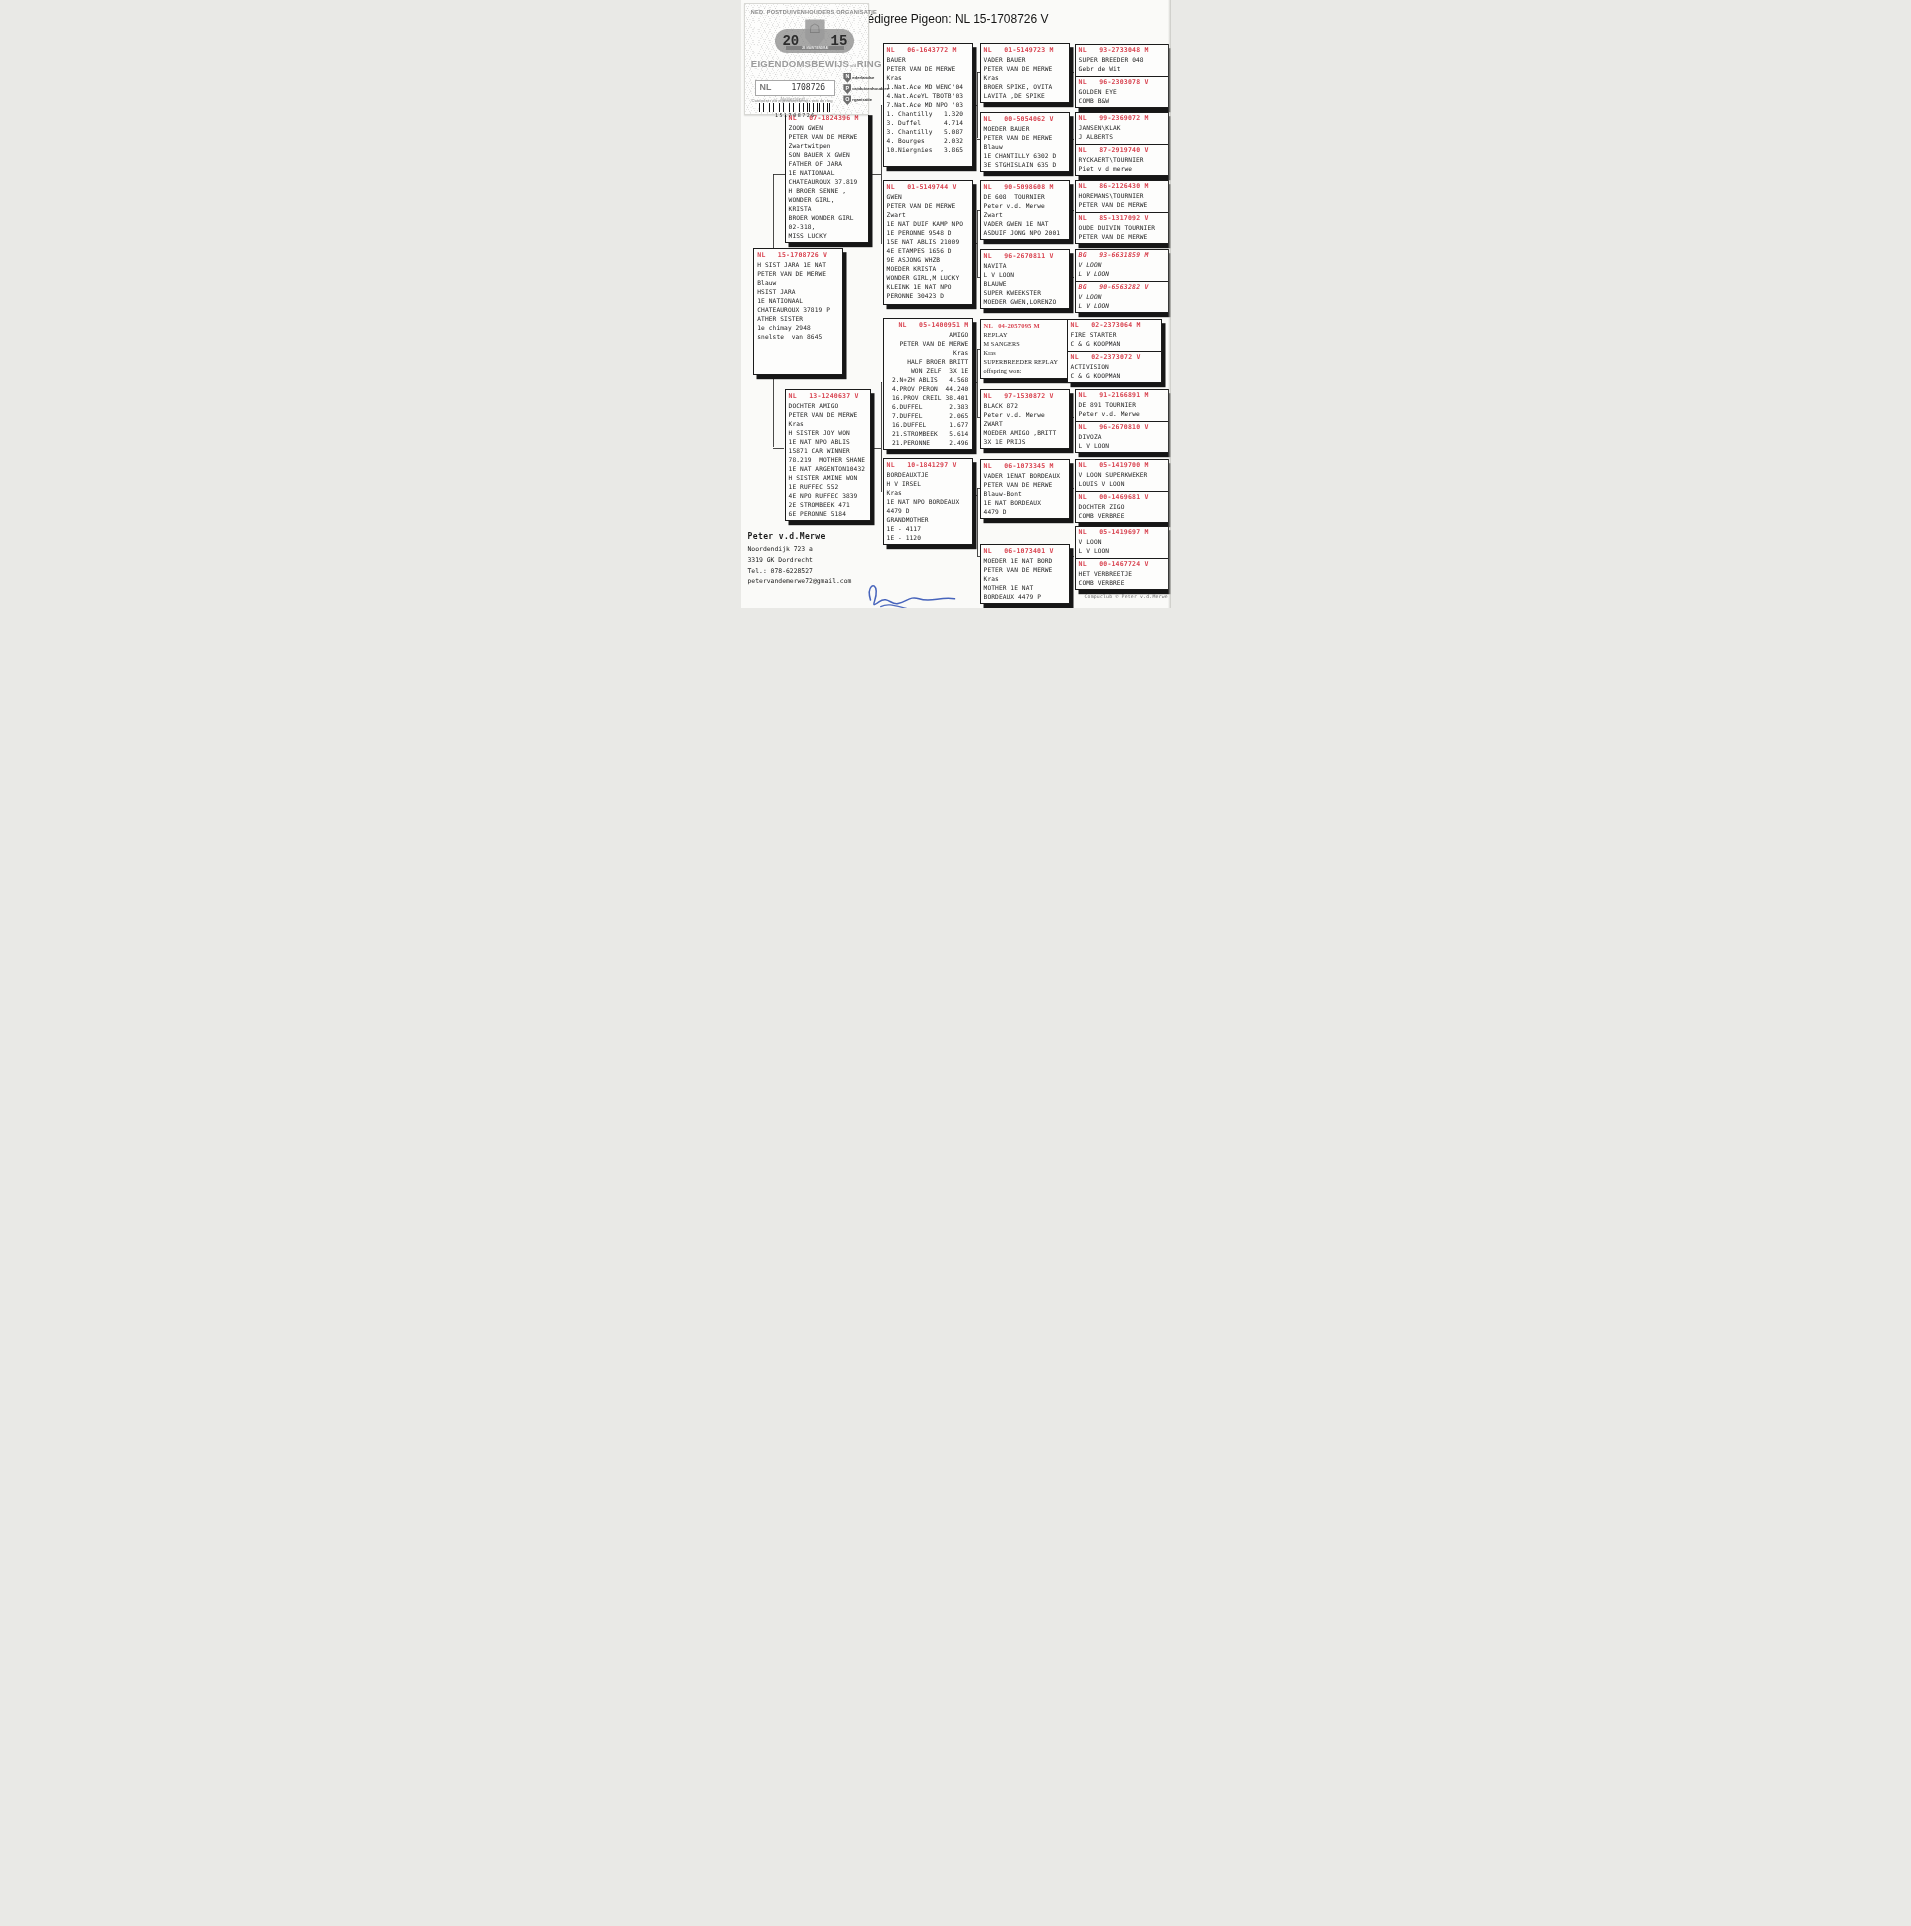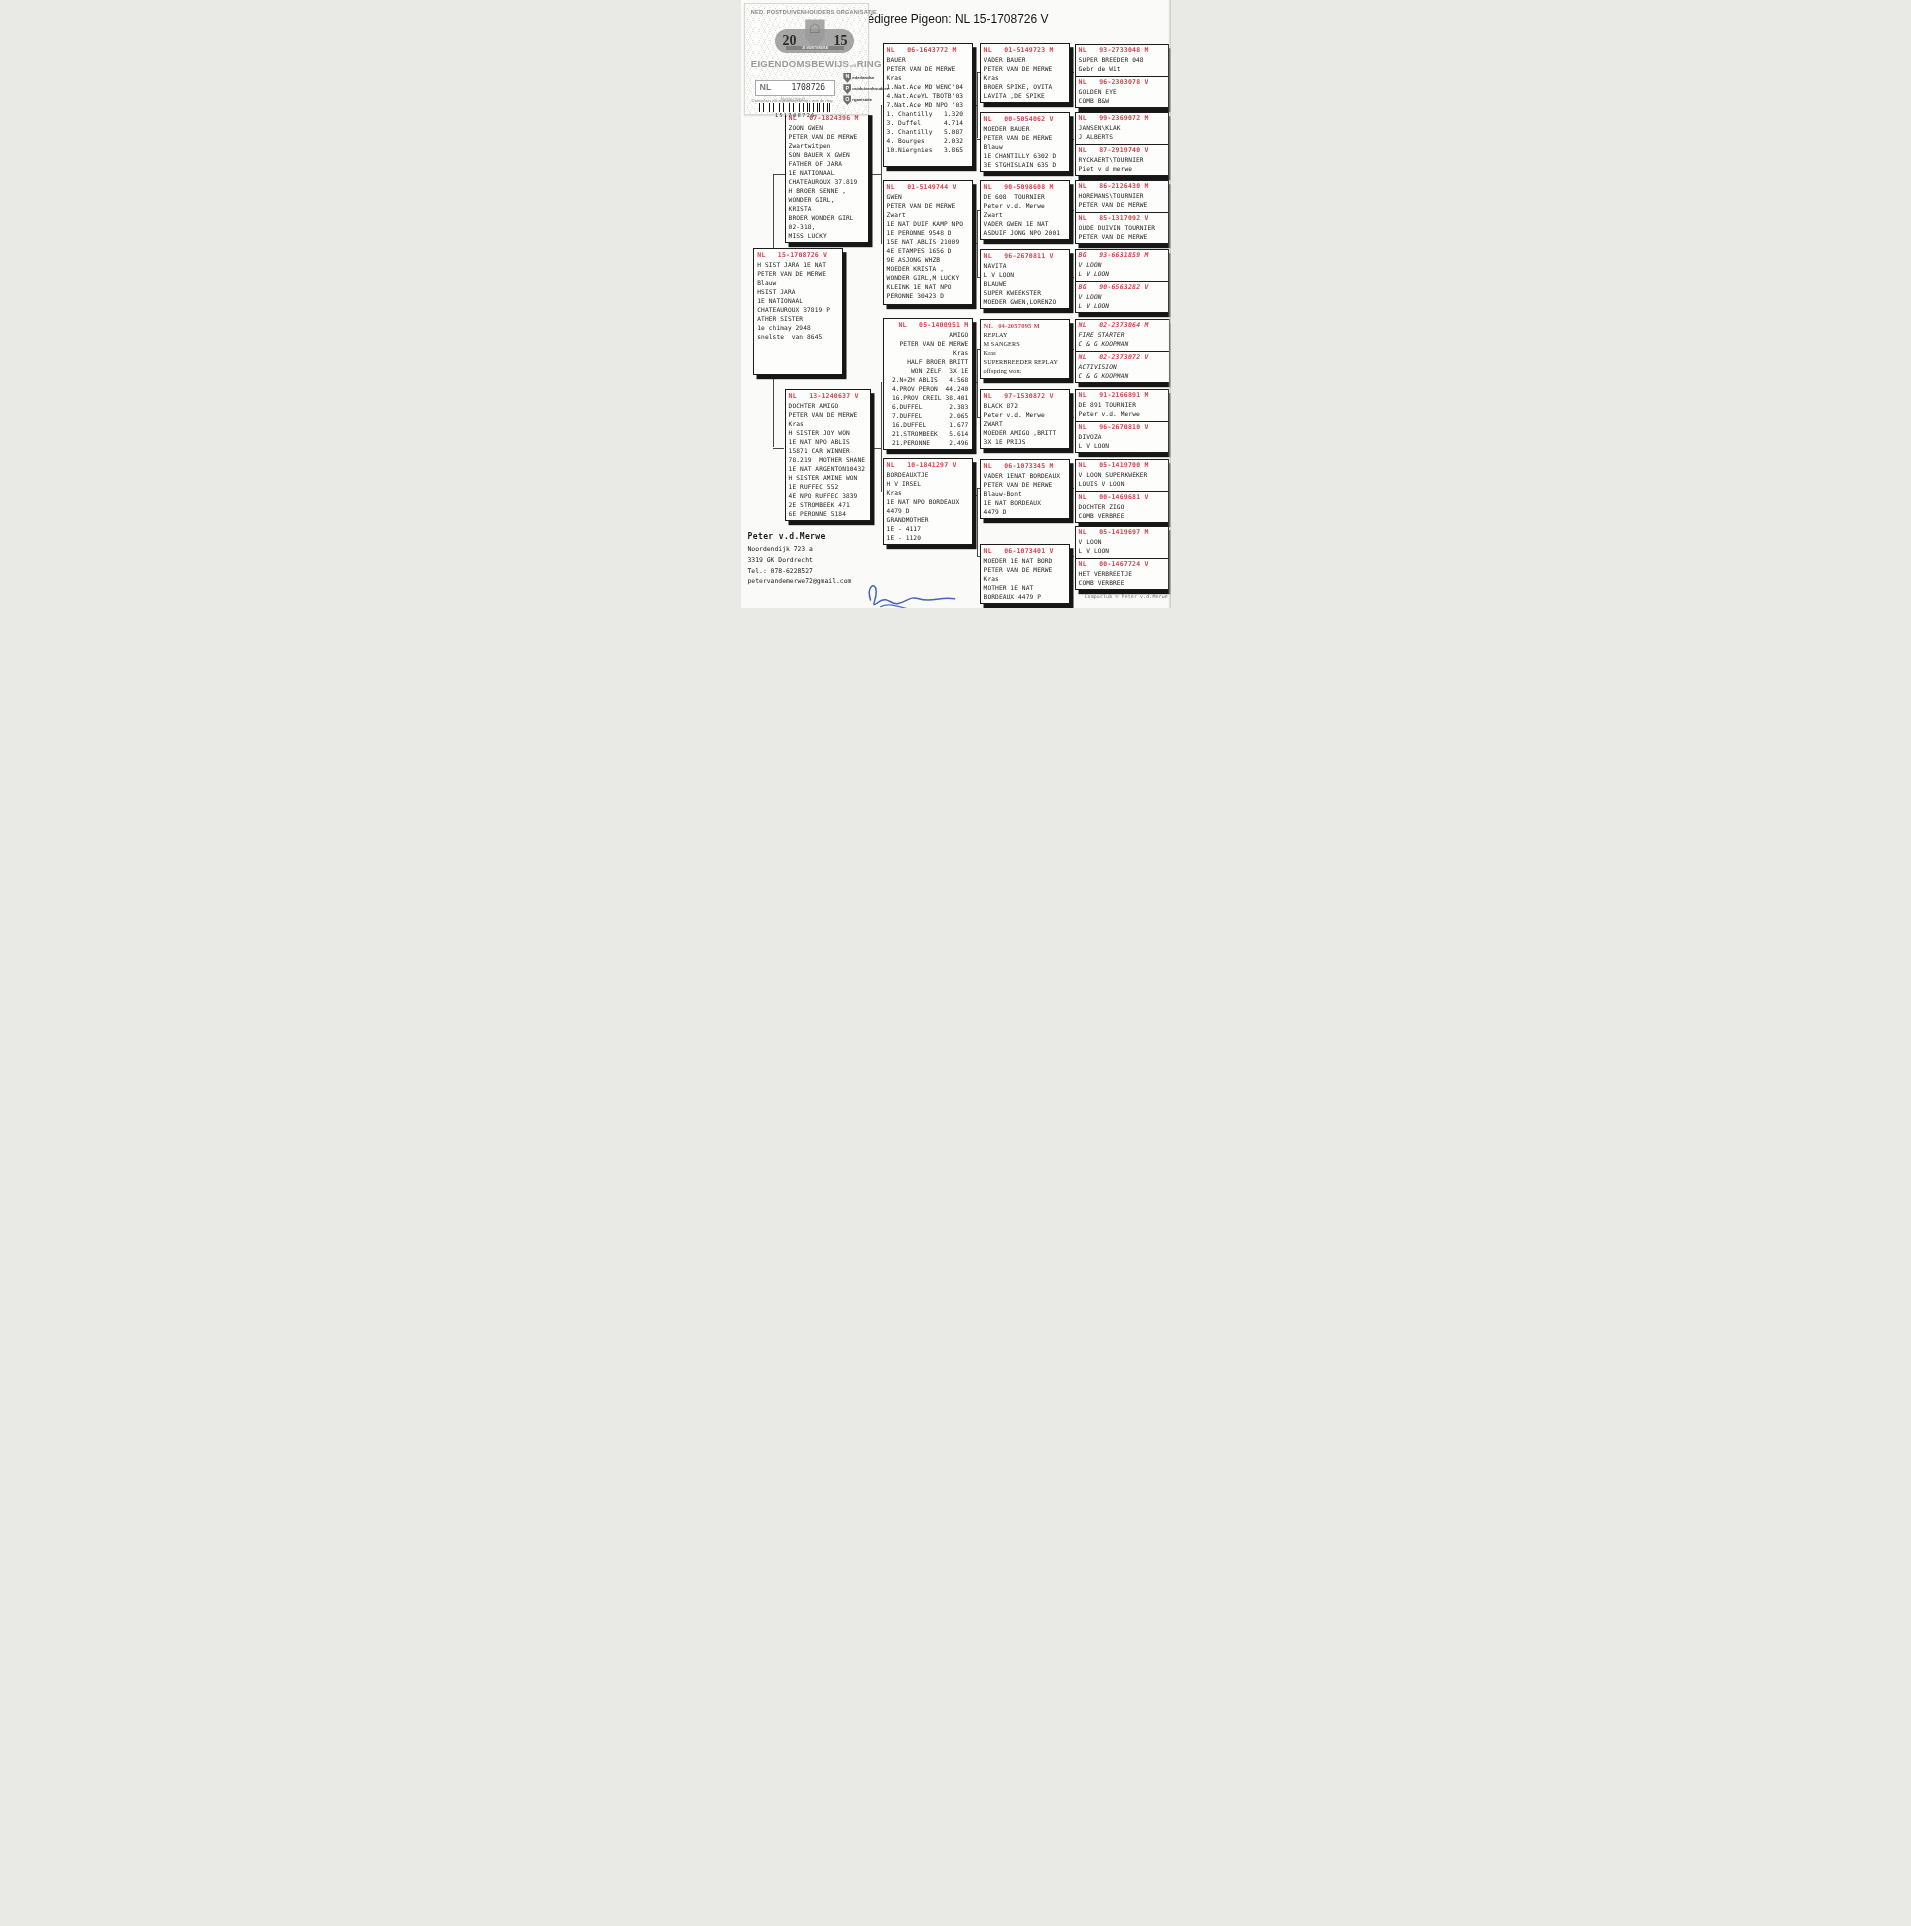--- a/index.html
+++ b/index.html
@@ -14,21 +14,21 @@
            repeating-linear-gradient(63deg, rgba(110,110,110,.16) 0 0.4px, transparent 0.4px 5px),
            repeating-linear-gradient(-63deg, rgba(110,110,110,.16) 0 0.4px, transparent 0.4px 5px),
            repeating-linear-gradient(15deg, rgba(110,110,110,.08) 0 0.4px, transparent 0.4px 7.7px),
            #fdfdfc;
          border:0.4px solid #d8d8d4;box-shadow:0.4px 0.8px 1.2px rgba(0,0,0,.12);
          font-family:"Liberation Sans",sans-serif;}
   .stamp-org{position:absolute;left:5.4px;top:4.6px;width:116px;font-size:5.6px;font-weight:bold;
              color:#8b8b8b;letter-spacing:0.2px;white-space:nowrap;}
   .year-pill{position:absolute;left:30px;top:25.4px;width:79px;height:24px;border-radius:12.3px;
              background:rgba(138,138,138,.75);}
-  .year{position:absolute;top:3.5px;font-size:14px;font-weight:bold;color:#2c2c2c;font-family:Liberation Serif, serif;}
+  .year{position:absolute;top:3.5px;font-size:14px;font-weight:bold;color:#2c2c2c;font-family:Liberation Mono, monospace;}
   .year.left{left:7px;} .year.right{right:7px;}
   .crest{position:absolute;left:28px;top:-10px;width:23px;height:30px;background:#9a9a9a;
          clip-path:polygon(8% 0,92% 0,92% 62%,50% 100%,8% 62%);opacity:.85;}
   .crest-inner{position:absolute;left:50%;top:30%;transform:translate(-50%,-50%);font-size:13px;color:#6f6f6f;}
   .motto{position:absolute;left:10.8px;top:17px;width:58px;text-align:center;font-size:2.7px;font-weight:bold;
          color:#f2f2f2;background:rgba(120,120,120,.8);padding:0.4px 0;letter-spacing:0.2px;white-space:nowrap;}
   .doc-title{position:absolute;left:5.4px;top:54px;color:#9b9b9b;font-weight:bold;white-space:nowrap;}
   .doc-title .big{font-size:9.6px;letter-spacing:0.2px;}
   .doc-title .small{font-size:4.2px;vertical-align:baseline;margin:0 0.8px;}
   .ring-box{position:absolute;left:10px;top:76px;width:78px;height:14px;background:#fff;
@@ -366,21 +366,21 @@
       <div class="bodytext">V LOON
 L V LOON</div>
     </div>
     <div class="divider"></div>
     <div class="sec">
       <div class="ring">BG   90-6563282 V</div>
       <div class="bodytext">V LOON
 L V LOON</div>
     </div>
   </div>
-  <div class="box pair" style="left:334px;top:319px;width:95px;min-height:60px;font-style:italic;">
+  <div class="box pair" style="left:326px;top:319px;width:95px;min-height:60px;">
     <div class="sec">
       <div class="ring">NL   02-2373064 M</div>
       <div class="bodytext">FIRE STARTER
 C &amp; G KOOPMAN</div>
     </div>
     <div class="divider"></div>
     <div class="sec">
       <div class="ring">NL   02-2373072 V</div>
       <div class="bodytext">ACTIVISION
 C &amp; G KOOPMAN</div>

